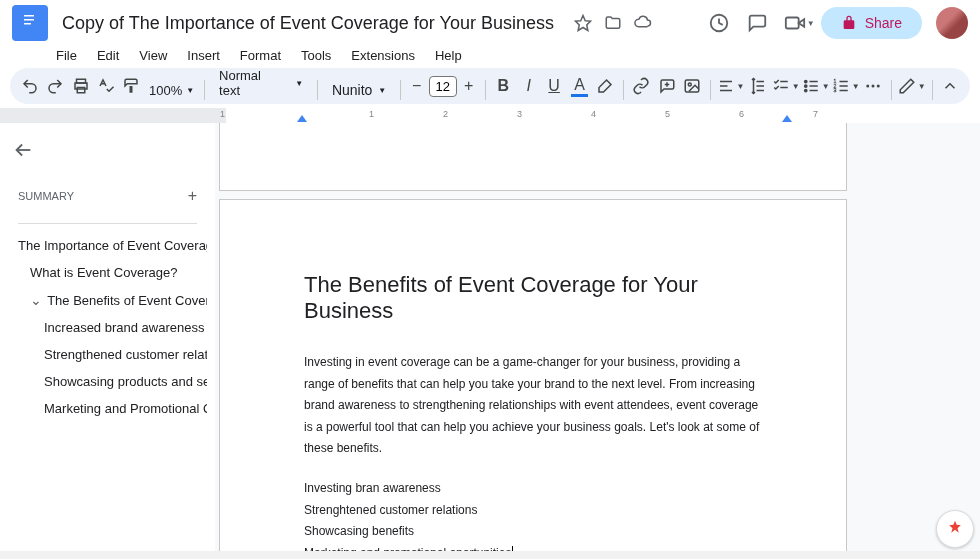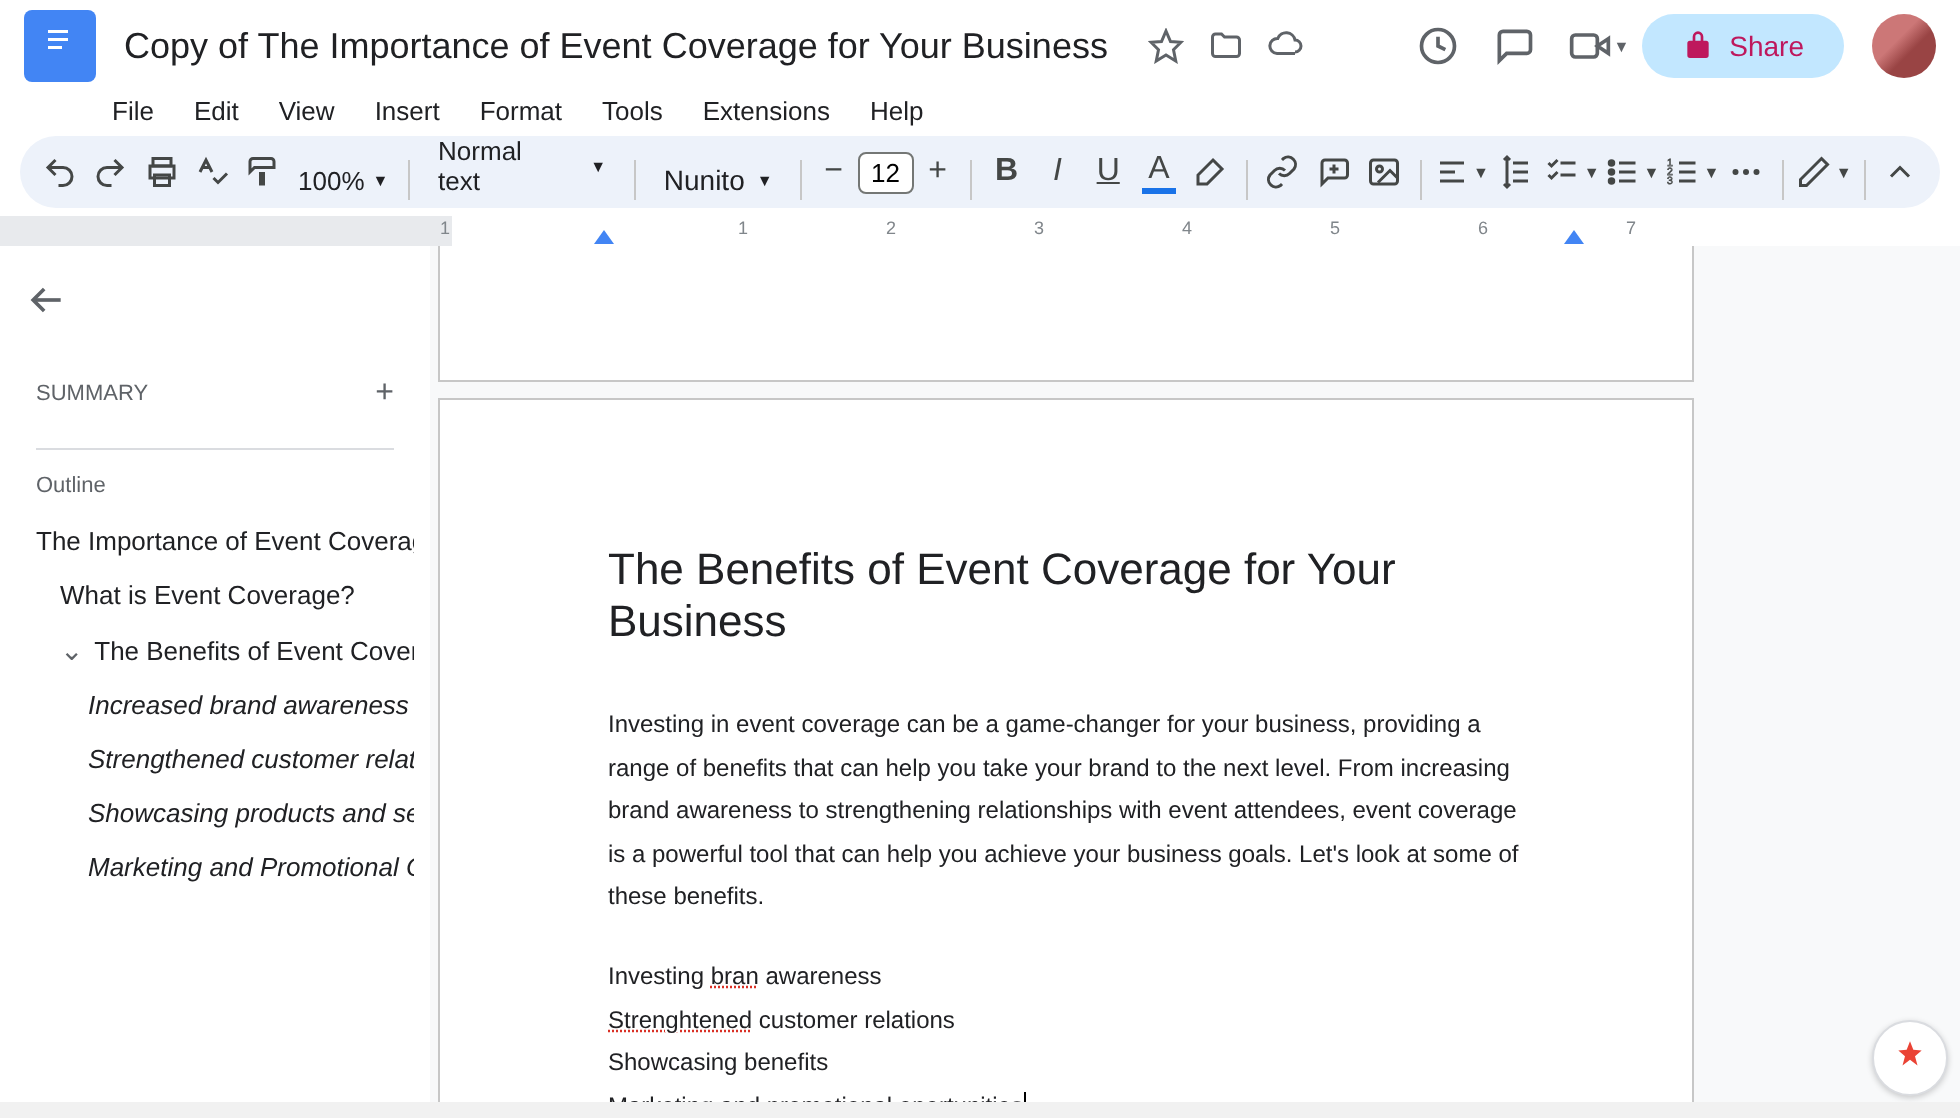--- a/index.html
+++ b/index.html
@@ -291,21 +291,21 @@
   font-size: 13px;
   color: #202124;
   padding: 6px 10px;
   cursor: pointer;
   white-space: nowrap;
   overflow: hidden;
   text-overflow: clip;
 }
 
 .outline-sub1 { padding-left: 22px; }
-.outline-sub2 { padding-left: 36px; display: flex; align-items: center; gap: 4px; font-style: italic; }
+.outline-sub2 { padding-left: 36px; display: flex; align-items: center; gap: 4px; }
 
 .collapse-icon {
   font-size: 14px;
   color: #5f6368;
   margin-right: 2px;
 }
 
 
 .doc-canvas {
   flex: 1;
@@ -348,21 +348,20 @@
   margin-bottom: 18px;
 }
 
 .doc-line {
   font-size: 12px;
   color: #202124;
   line-height: 1.8;
 }
 
 .doc-line .redline {
-  text-decoration: underline;
   text-decoration-color: #d93025;
   text-decoration-style: dotted;
 }
 
 .cursor {
   display: inline-block;
   width: 1px;
   height: 14px;
   background: #000;
   vertical-align: text-bottom;
@@ -652,21 +651,20 @@
       <svg width="22" height="22" viewBox="0 0 24 24" fill="none" stroke="currentColor" stroke-width="2">
           <line x1="20" y1="12" x2="5" y2="12"></line>
           <polyline points="11 6 5 12 11 18"></polyline>
         </svg>
     </div>
     <div class="outline-summary">
       <span>Summary</span>
       <span class="outline-summary-plus">+</span>
     </div>
     <hr class="outline-hr">
-    <div class="outline-title">Outline</div>
 
     <div class="outline-item">The Importance of Event Coverage</div>
     <div class="outline-item outline-sub1">What is Event Coverage?</div>
     <div class="outline-item outline-sub1">
       <span class="collapse-icon">⌄</span>
       <span>The Benefits of Event Coverage</span>
     </div>
     <div class="outline-item outline-sub2">Increased brand awareness</div>
     <div class="outline-item outline-sub2">Strengthened customer relations</div>
     <div class="outline-item outline-sub2">Showcasing products and services</div>

